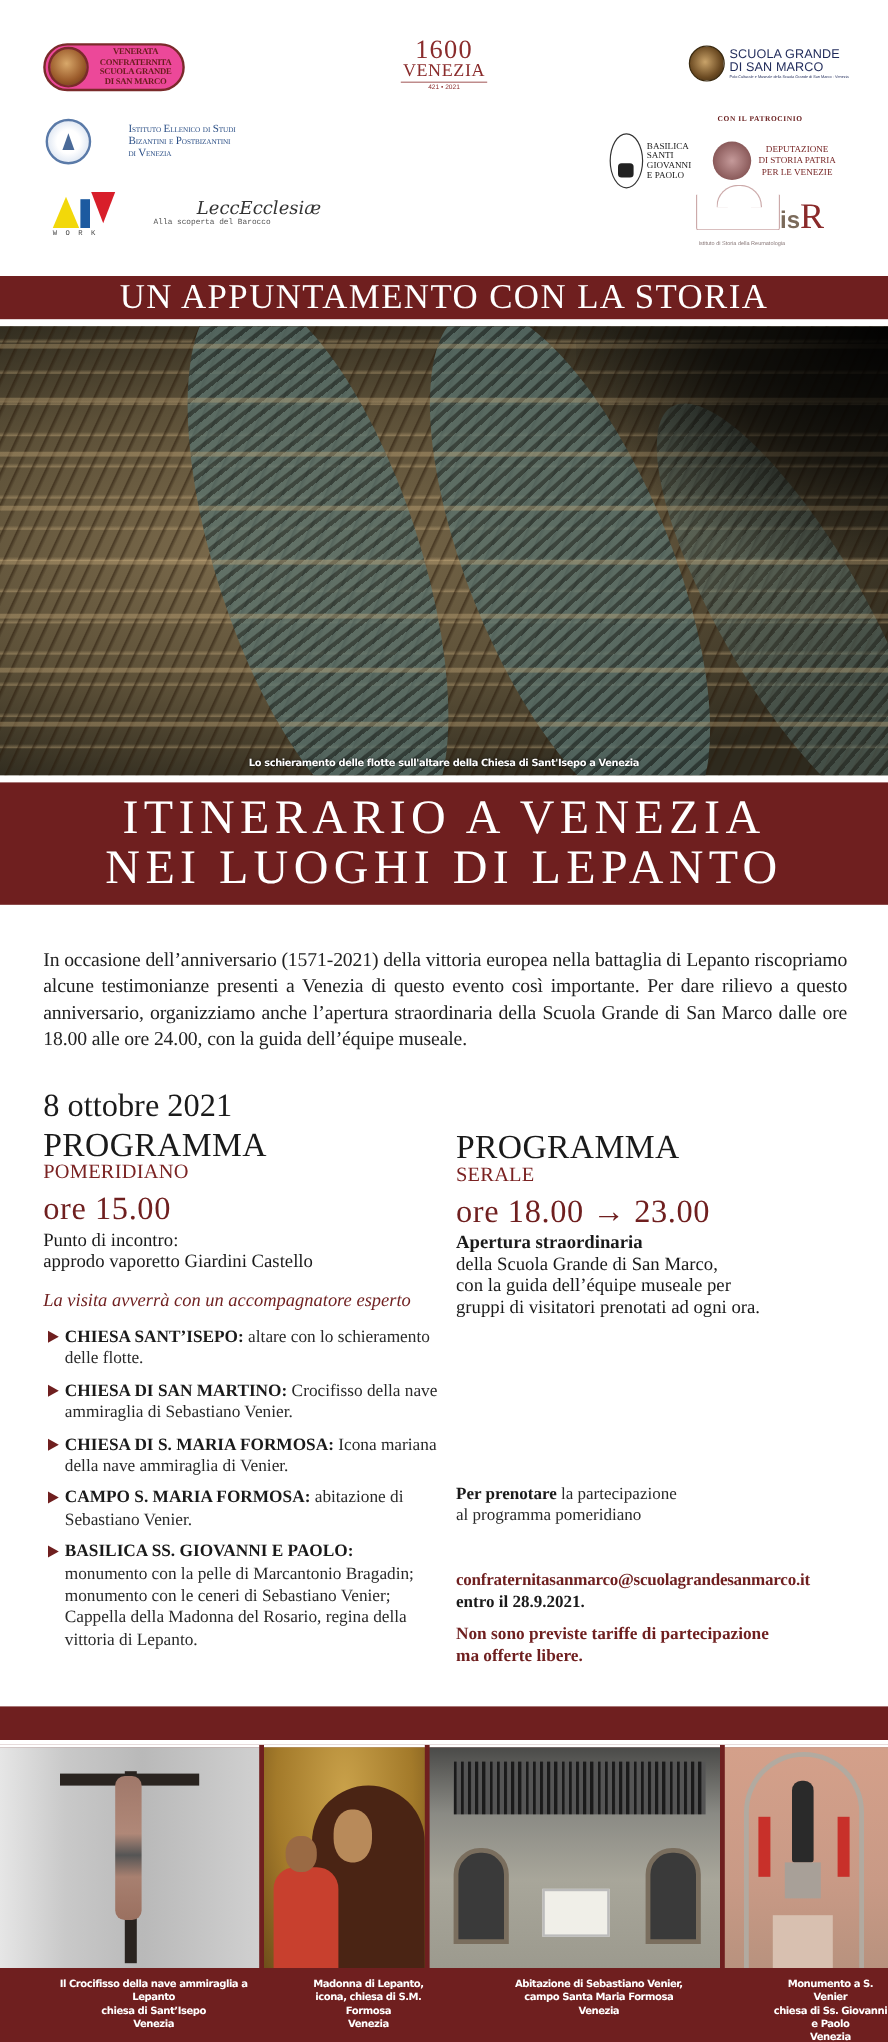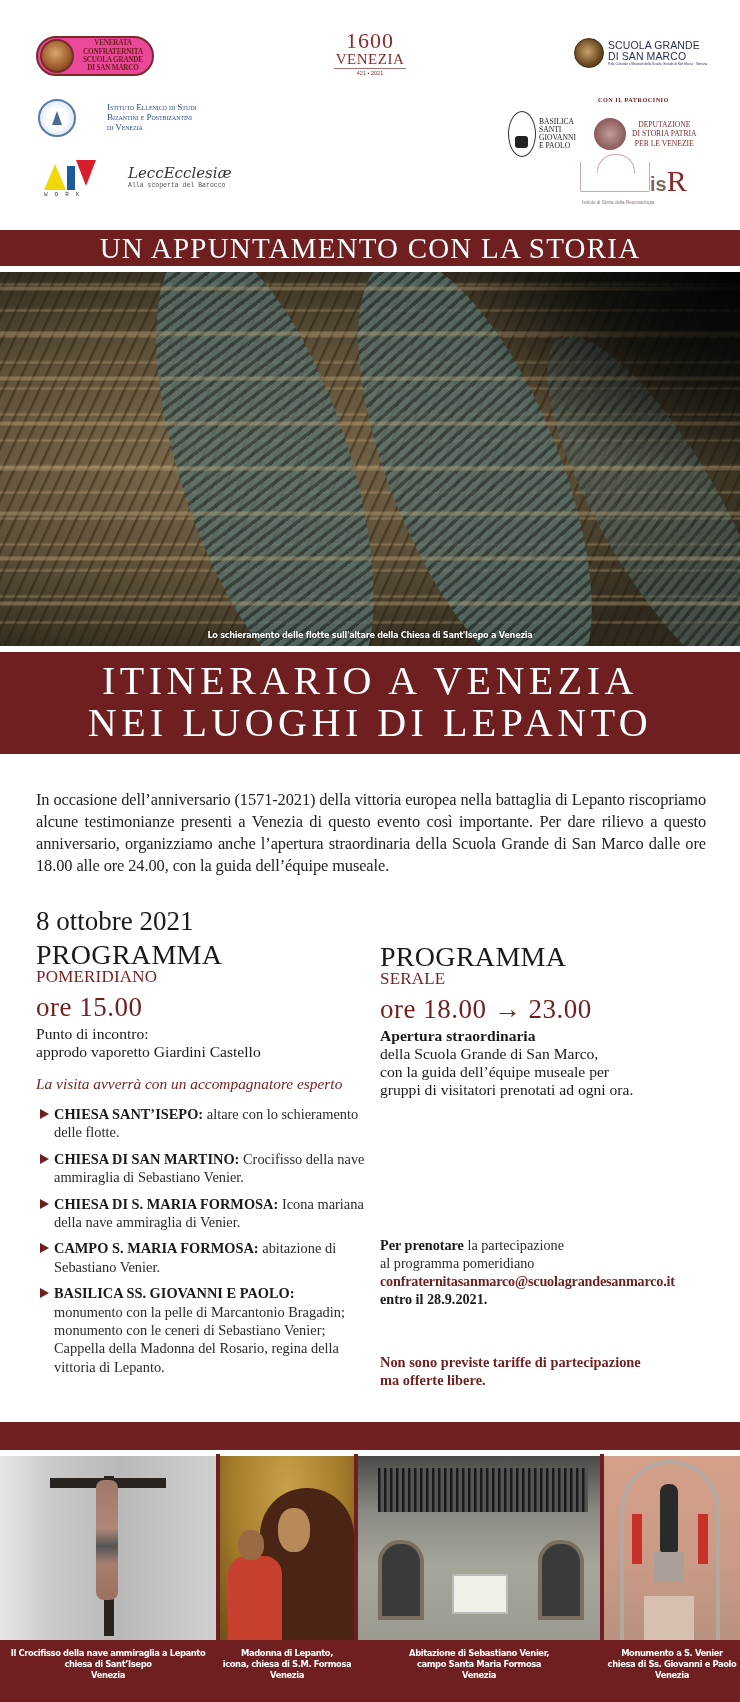--- a/index.html
+++ b/index.html
@@ -29,21 +29,21 @@
   .logo-ieb .txt { font-family: "Liberation Serif", serif; font-size: 9.2px; line-height: 9.8px; color: #2b4f86; font-variant: small-caps; letter-spacing: -0.1px; }
 
   .logo-arv { left: 44px; top: 160px; width: 52px; height: 40px; }
   .logo-arv .shapes { display: flex; align-items: flex-end; height: 30px; }
   .logo-arv .a { width: 0; height: 0; border-left: 11px solid transparent; border-right: 11px solid transparent; border-bottom: 26px solid #f2d80a; }
   .logo-arv .r { width: 9px; height: 24px; background: #1c5aa0; margin: 0 1px; }
   .logo-arv .v { width: 0; height: 0; border-left: 10px solid transparent; border-right: 10px solid transparent; border-top: 26px solid #d81e2a; align-self: flex-start; }
   .logo-arv .work { font-family: "Liberation Mono", monospace; font-size: 6px; letter-spacing: 7px; color: #444; line-height: 9px; }
 
   .logo-lecce { left: 128px; top: 164px; width: 110px; height: 34px; text-align: left; }
-  .logo-lecce .name { font-family: "DejaVu Serif", serif; font-style: italic; font-size: 15px; color: #333; line-height: 18px; }
+  .logo-lecce .name { font-family: "DejaVu Serif", serif; font-style: italic; font-size: 15px; color: #333; line-height: 18px; margin-left: 36px; }
   .logo-lecce .sub { font-family: "Liberation Mono", monospace; font-size: 6.5px; color: #555; line-height: 8px; white-space: nowrap; }
 
   .patrocinio-label { position: absolute; left: 598px; top: 96px; font-family: "Liberation Serif", serif; font-size: 6.2px; letter-spacing: 0.5px; color: #6a2020; font-variant: small-caps; font-weight: bold; }
 
   .logo-basilica { left: 508px; top: 110px; width: 76px; height: 48px; display: flex; align-items: center; }
   .logo-basilica .seal { width: 28px; height: 46px; border-radius: 50% / 50%; border: 1.5px solid #333; background: #fff; flex: none; margin-right: 3px; position: relative; }
   .logo-basilica .seal::after { content: ""; position: absolute; left: 6px; top: 24px; width: 13px; height: 12px; background: #222; border-radius: 3px; }
   .logo-basilica .txt { font-family: "Liberation Serif", serif; font-size: 7.6px; line-height: 8.2px; color: #222; }
 
   .logo-deputazione { left: 594px; top: 116px; width: 124px; height: 36px; display: flex; align-items: center; }
@@ -94,21 +94,21 @@
   .stops { list-style: none; margin-top: 12px; }
   .stops li { position: relative; padding-left: 18px; font-size: 14.4px; line-height: 18.4px; color: #2a2a2a; margin-bottom: 8px; }
   .stops li .bullet { position: absolute; left: 4px; top: 4px; width: 0; height: 0; border-top: 5.5px solid transparent; border-bottom: 5.5px solid transparent; border-left: 9px solid #6f1f1f; }
   .stops li b { font-weight: bold; color: #1a1a1a; }
 
   .right-desc { font-size: 15.6px; line-height: 18px; color: #1a1a1a; margin-top: 2px; }
   .right-desc b { font-weight: bold; }
 
   .booking { position: absolute; left: 380px; top: 1236px; width: 340px; font-family: "Liberation Serif", serif; font-size: 14.2px; line-height: 18px; color: #2a2a2a; }
   .booking b { font-weight: bold; color: #1a1a1a; }
-  .booking .email { color: #6f1f1f; font-weight: bold; display: block; letter-spacing: -0.2px; }
+  .booking .email { color: #6f1f1f; font-weight: bold; display: block; letter-spacing: -0.2px; margin-top: 36px; }
   .booking .deadline { font-weight: bold; color: #1a1a1a; display: block; }
   .fees { position: absolute; left: 380px; top: 1353px; width: 340px; font-family: "Liberation Serif", serif; font-weight: bold; color: #6f1f1f; font-size: 14.4px; line-height: 18px; }
 
   
   .banner-bottom { top: 1422px; height: 28px; }
   .gallery { position: absolute; left: 0; top: 1454px; width: 740px; height: 248px; background: #6f1f1f; }
   .photo { position: absolute; top: 0; height: 186px; overflow: hidden; border-top: 2px solid #fff; }
   .photo-1 { left: 0; width: 216px; background: linear-gradient(90deg, #e6e6e6 0%, #c9c9c9 25%, #b9b9b9 55%, #d0d0d0 100%); }
   .photo-1 .beam { position: absolute; left: 50px; top: 22px; width: 116px; height: 10px; background: #2a2420; }
   .photo-1 .post { position: absolute; left: 104px; top: 20px; width: 10px; height: 160px; background: #2a2420; }
@@ -124,21 +124,21 @@
   .photo-3 .win-l { left: 20px; } .photo-3 .win-r { left: 180px; }
   .photo-3 .plaque { position: absolute; left: 94px; top: 118px; width: 56px; height: 40px; background: #f0efe8; border: 2px solid #bbb; }
   .photo-4 { left: 604px; width: 136px; background: linear-gradient(180deg, #d4a08a 0%, #c99a86 60%, #b8927e 100%); }
   .photo-4 .arch { position: absolute; left: 16px; top: 4px; width: 100px; height: 180px; border: 4px solid #b2aaa0; border-bottom: none; border-radius: 50px 50px 0 0; }
   .photo-4 .statue { position: absolute; left: 56px; top: 28px; width: 18px; height: 68px; background: #2a2a2a; border-radius: 8px 8px 2px 2px; }
   .photo-4 .flag { position: absolute; top: 58px; width: 10px; height: 50px; background: #c8302a; }
   .photo-4 .flag-l { left: 28px; } .photo-4 .flag-r { left: 94px; }
   .photo-4 .pedestal { position: absolute; left: 50px; top: 96px; width: 30px; height: 30px; background: #a8a098; }
   .photo-4 .tablet { position: absolute; left: 40px; top: 140px; width: 50px; height: 46px; background: #d8c0b0; }
 
-  .cap { position: absolute; top: 194px; font-family: "DejaVu Sans", sans-serif; font-weight: bold; font-size: 8.4px; line-height: 11px; color: #fff; text-align: center; letter-spacing: -0.4px; }
+  .cap { position: absolute; top: 194px; font-family: "DejaVu Sans", sans-serif; font-weight: bold; font-size: 8.4px; line-height: 11px; color: #fff; text-align: center; letter-spacing: -0.4px; padding-left: 40px; }
   .cap span { display: block; }
   .cap-1 { left: 0; width: 216px; }
   .cap-2 { left: 220px; width: 134px; }
   .cap-3 { left: 358px; width: 242px; }
   .cap-4 { left: 604px; width: 136px; }
 </style>
 </head>
 <body>
 
 <div class="logos">

